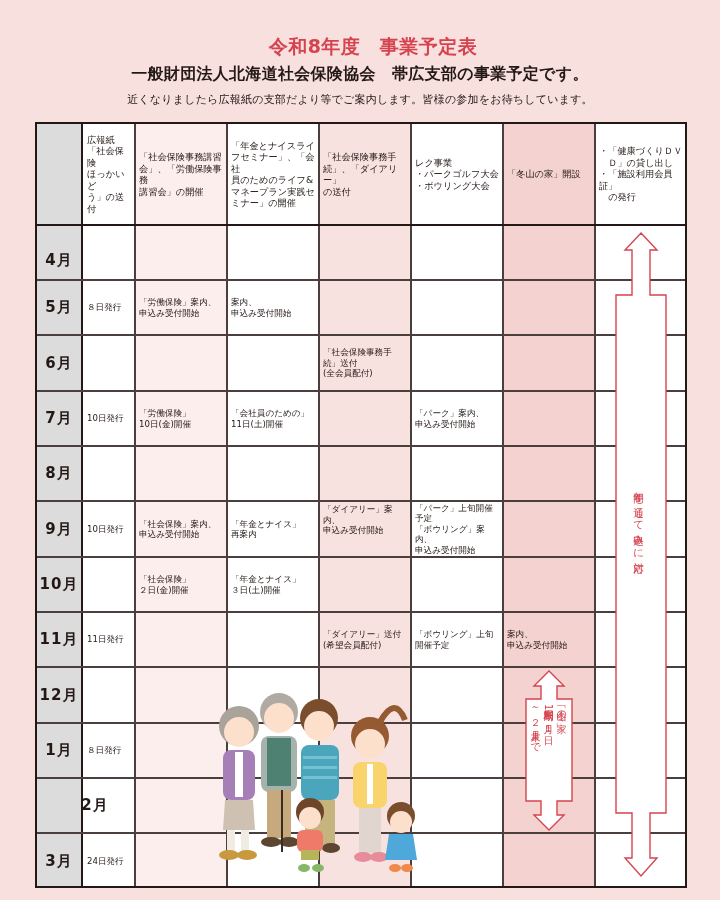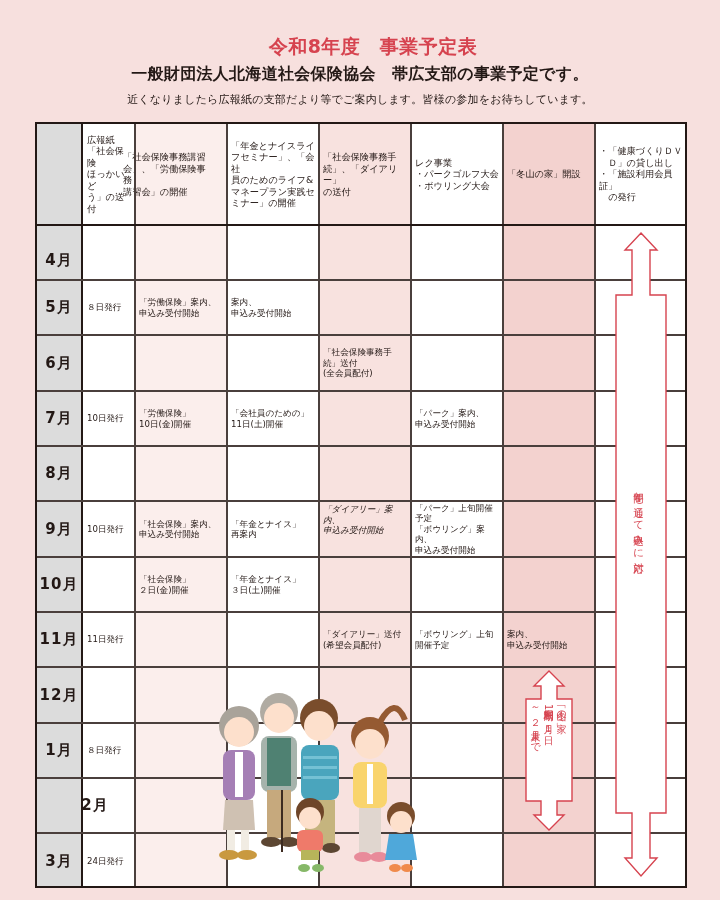--- a/index.html
+++ b/index.html
@@ -41,21 +41,21 @@
 
   <div class="month-col"></div>
   <div class="col-bg" style="left:98px;width:92px;background:#fbeeec;"></div>
   <div class="col-bg" style="left:282px;width:92px;background:#f8e2df;"></div>
   <div class="col-bg" style="left:466px;width:92px;background:#f3d2cf;"></div>
 
   <div class="hcell" style="left:46px;width:52px;">広報紙
 「社会保険
 ほっかいど
 う」の送付</div>
-  <div class="hcell" style="left:82px;width:92px;">「社会保険事務講習
+  <div class="hcell" style="left:98px;width:92px;">「社会保険事務講習
 会」、「労働保険事務
 講習会」の開催</div>
   <div class="hcell" style="left:190px;width:92px;">「年金とナイスライ
 フセミナー」、「会社
 員のためのライフ&amp;
 マネープラン実践セ
 ミナー」の開催</div>
   <div class="hcell" style="left:282px;width:92px;">「社会保険事務手
 続」、「ダイアリー」
 の送付</div>
@@ -118,21 +118,21 @@
   <div class="cell" style="left:190px;width:92px;top:268px;height:53px;">「会社員のための」
 11日(土)開催</div>
   <div class="cell" style="left:374px;width:92px;top:268px;height:53px;">「パーク」案内、
 申込み受付開始</div>
 
   <div class="cell" style="left:46px;width:52px;top:378px;height:54px;">10日発行</div>
   <div class="cell" style="left:98px;width:92px;top:378px;height:54px;">「社会保険」案内、
 申込み受付開始</div>
   <div class="cell" style="left:190px;width:92px;top:378px;height:54px;">「年金とナイス」
 再案内</div>
-  <div class="cell" style="left:282px;width:92px;top:378px;height:36px;font-style:italic;">「ダイアリー」案内、
+  <div class="cell" style="left:282px;width:92px;top:378px;height:36px;">「ダイアリー」案内、
 申込み受付開始</div>
   <div class="cell" style="left:374px;width:92px;top:378px;height:54px;">「パーク」上旬開催
 予定
 「ボウリング」案内、
 申込み受付開始</div>
 
   <div class="cell" style="left:98px;width:92px;top:434px;height:53px;">「社会保険」
 ２日(金)開催</div>
   <div class="cell" style="left:190px;width:92px;top:434px;height:53px;">「年金とナイス」
 ３日(土)開催</div>

